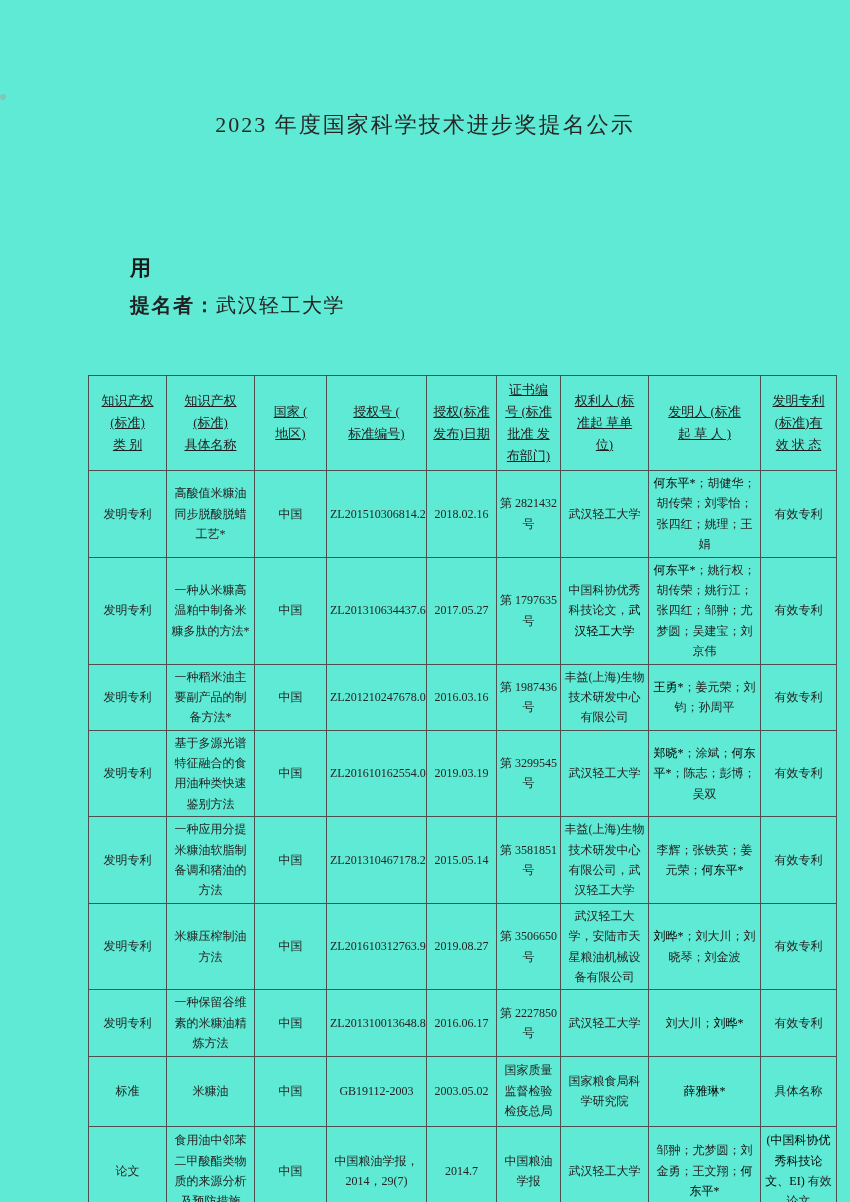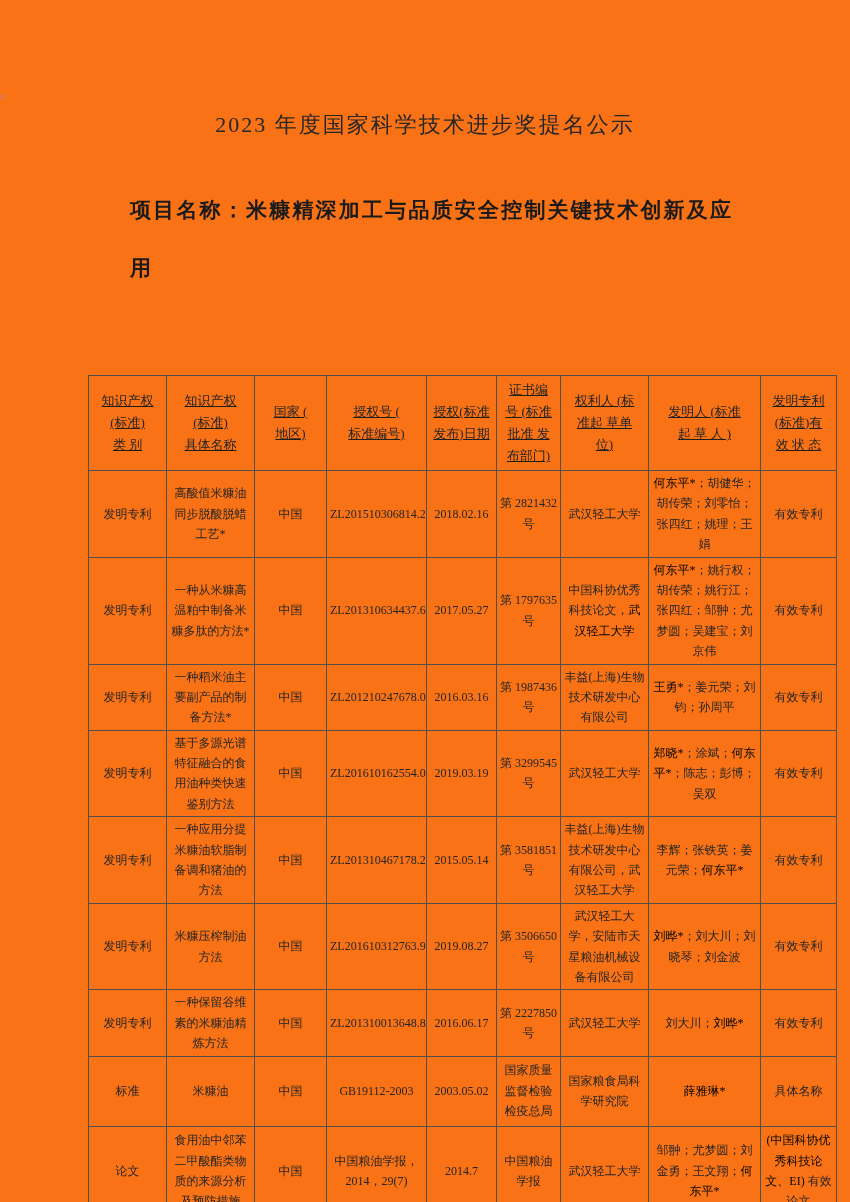--- a/index.html
+++ b/index.html
@@ -4,21 +4,21 @@
 <style>
   html,body{margin:0;padding:0;}
   body{
     width:850px;height:1202px;
     background:#ffffff;
     font-family:"Liberation Serif","DejaVu Serif",serif;
     color:#1e1e1e;
   }
   .page{
     position:relative;width:850px;height:1202px;
-    background:#f97316;overflow:hidden;
+    background:#5eead4;overflow:hidden;
   }
   .scan-speck{
     position:absolute;left:0px;top:94px;width:6px;height:6px;
     background:rgba(205,130,125,0.35);border-radius:50%;
   }
   .page-title{
     position:absolute;left:0;top:110px;width:850px;
     margin:0;text-align:center;
     font-size:22px;font-weight:500;letter-spacing:2px;color:#262626;
   }
@@ -51,23 +51,23 @@
   .ip-table .b{font-weight:400;color:#050505;}
 </style>
 </head>
 <body>
 
 <div class="page">
   <div class="scan-speck"></div>
 
   <h1 class="page-title">2023 年度国家科学技术进步奖提名公示</h1>
 
-  <p class="line project-line1">项目名称：米糠精深加工与品质安全控制关键技术创新及应</p>
   <p class="line project-line2">用</p>
 
+  <p class="line nominator-line"><span class="lbl">提名者：</span><span>武汉轻工大学</span></p>
 
 
   <table class="ip-table">
     <colgroup>
       <col style="width:78px">
         <col style="width:88px">
         <col style="width:72px">
       <col style="width:100px">
         <col style="width:70px">
         <col style="width:64px">

